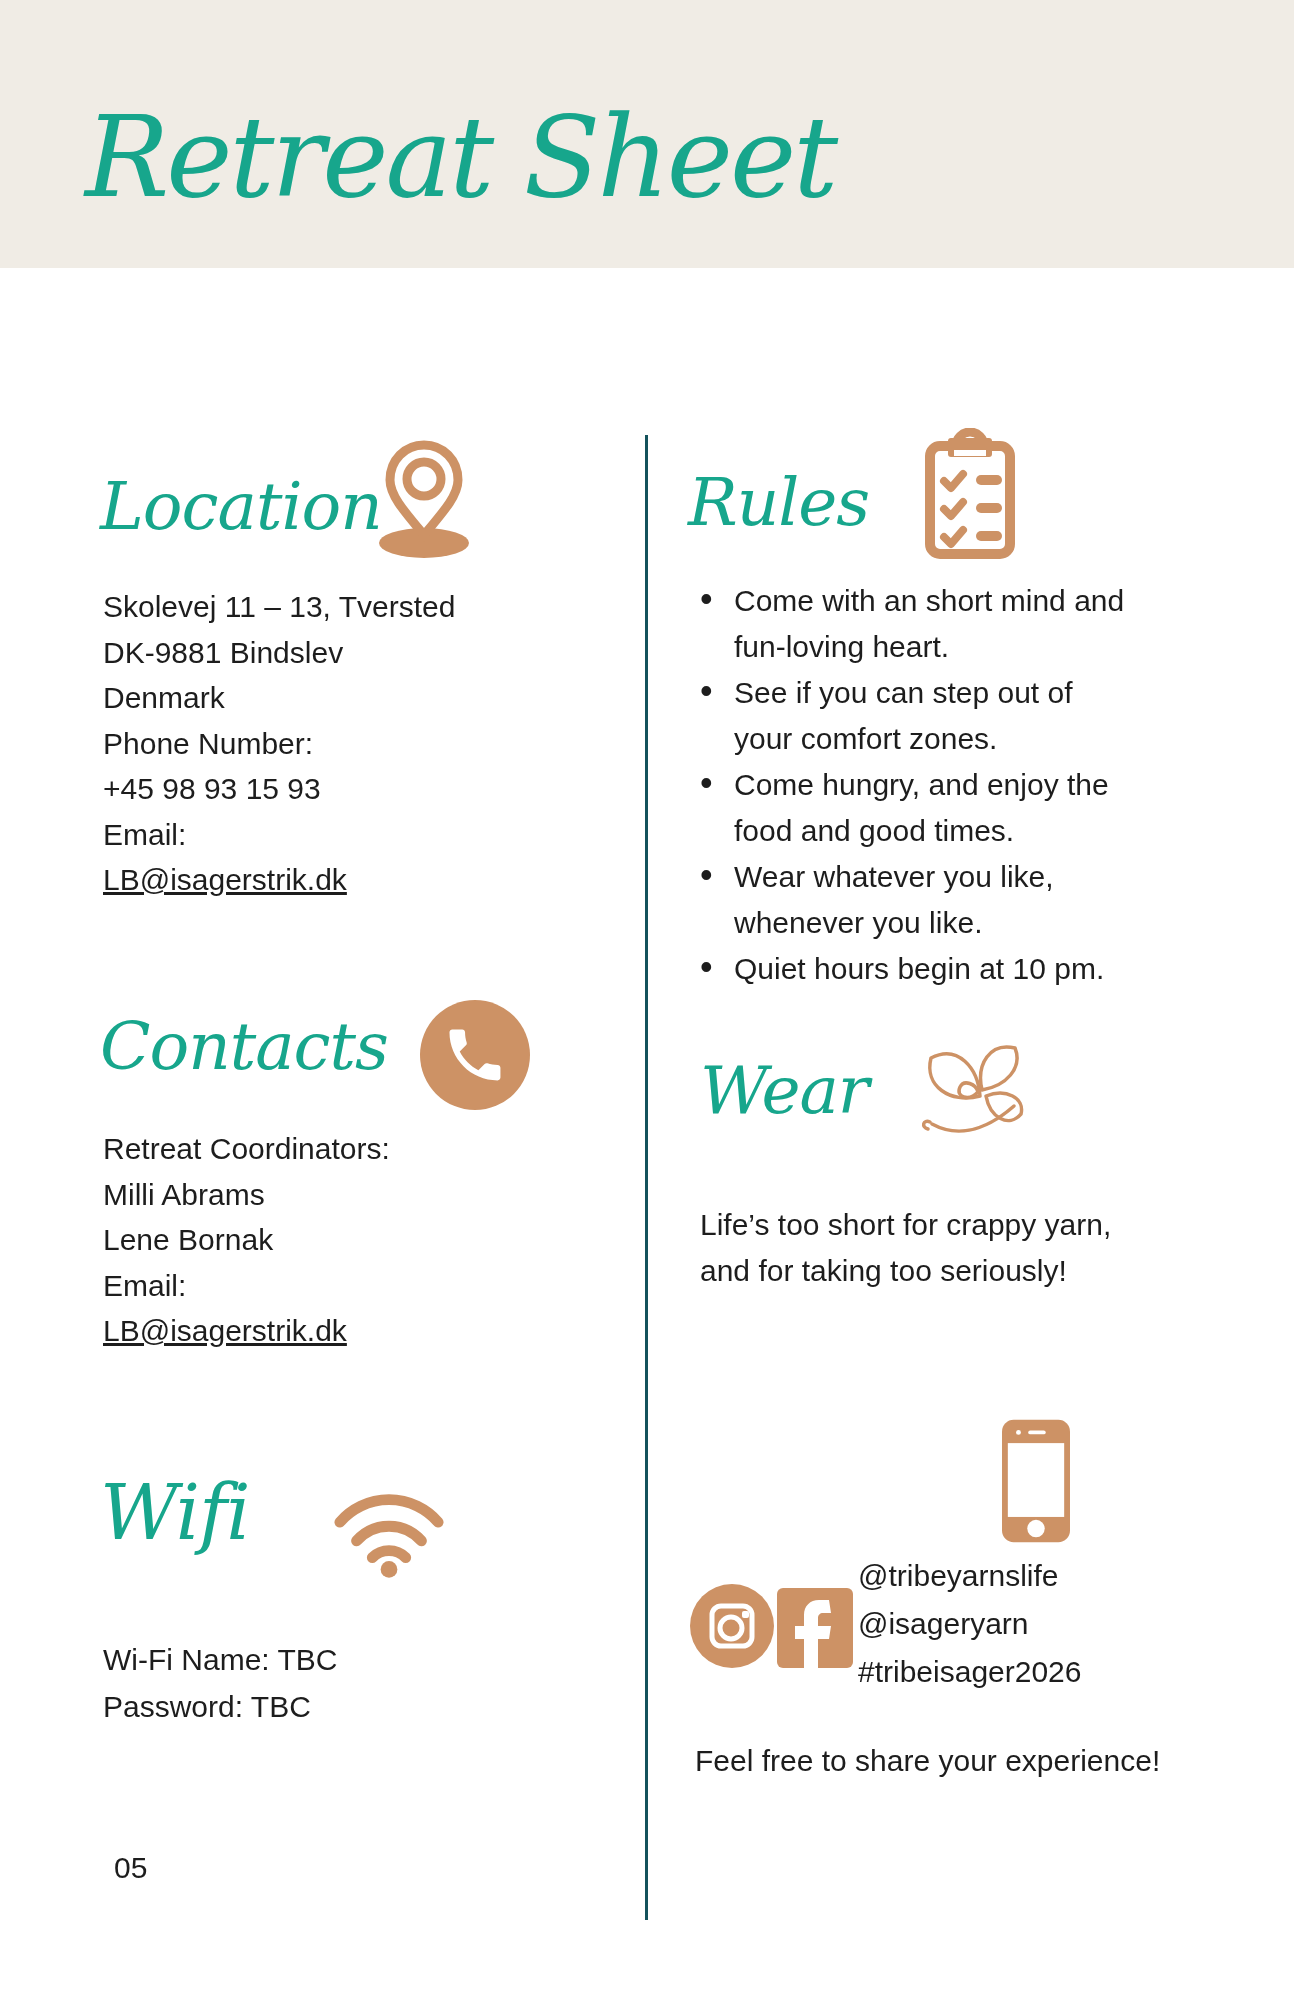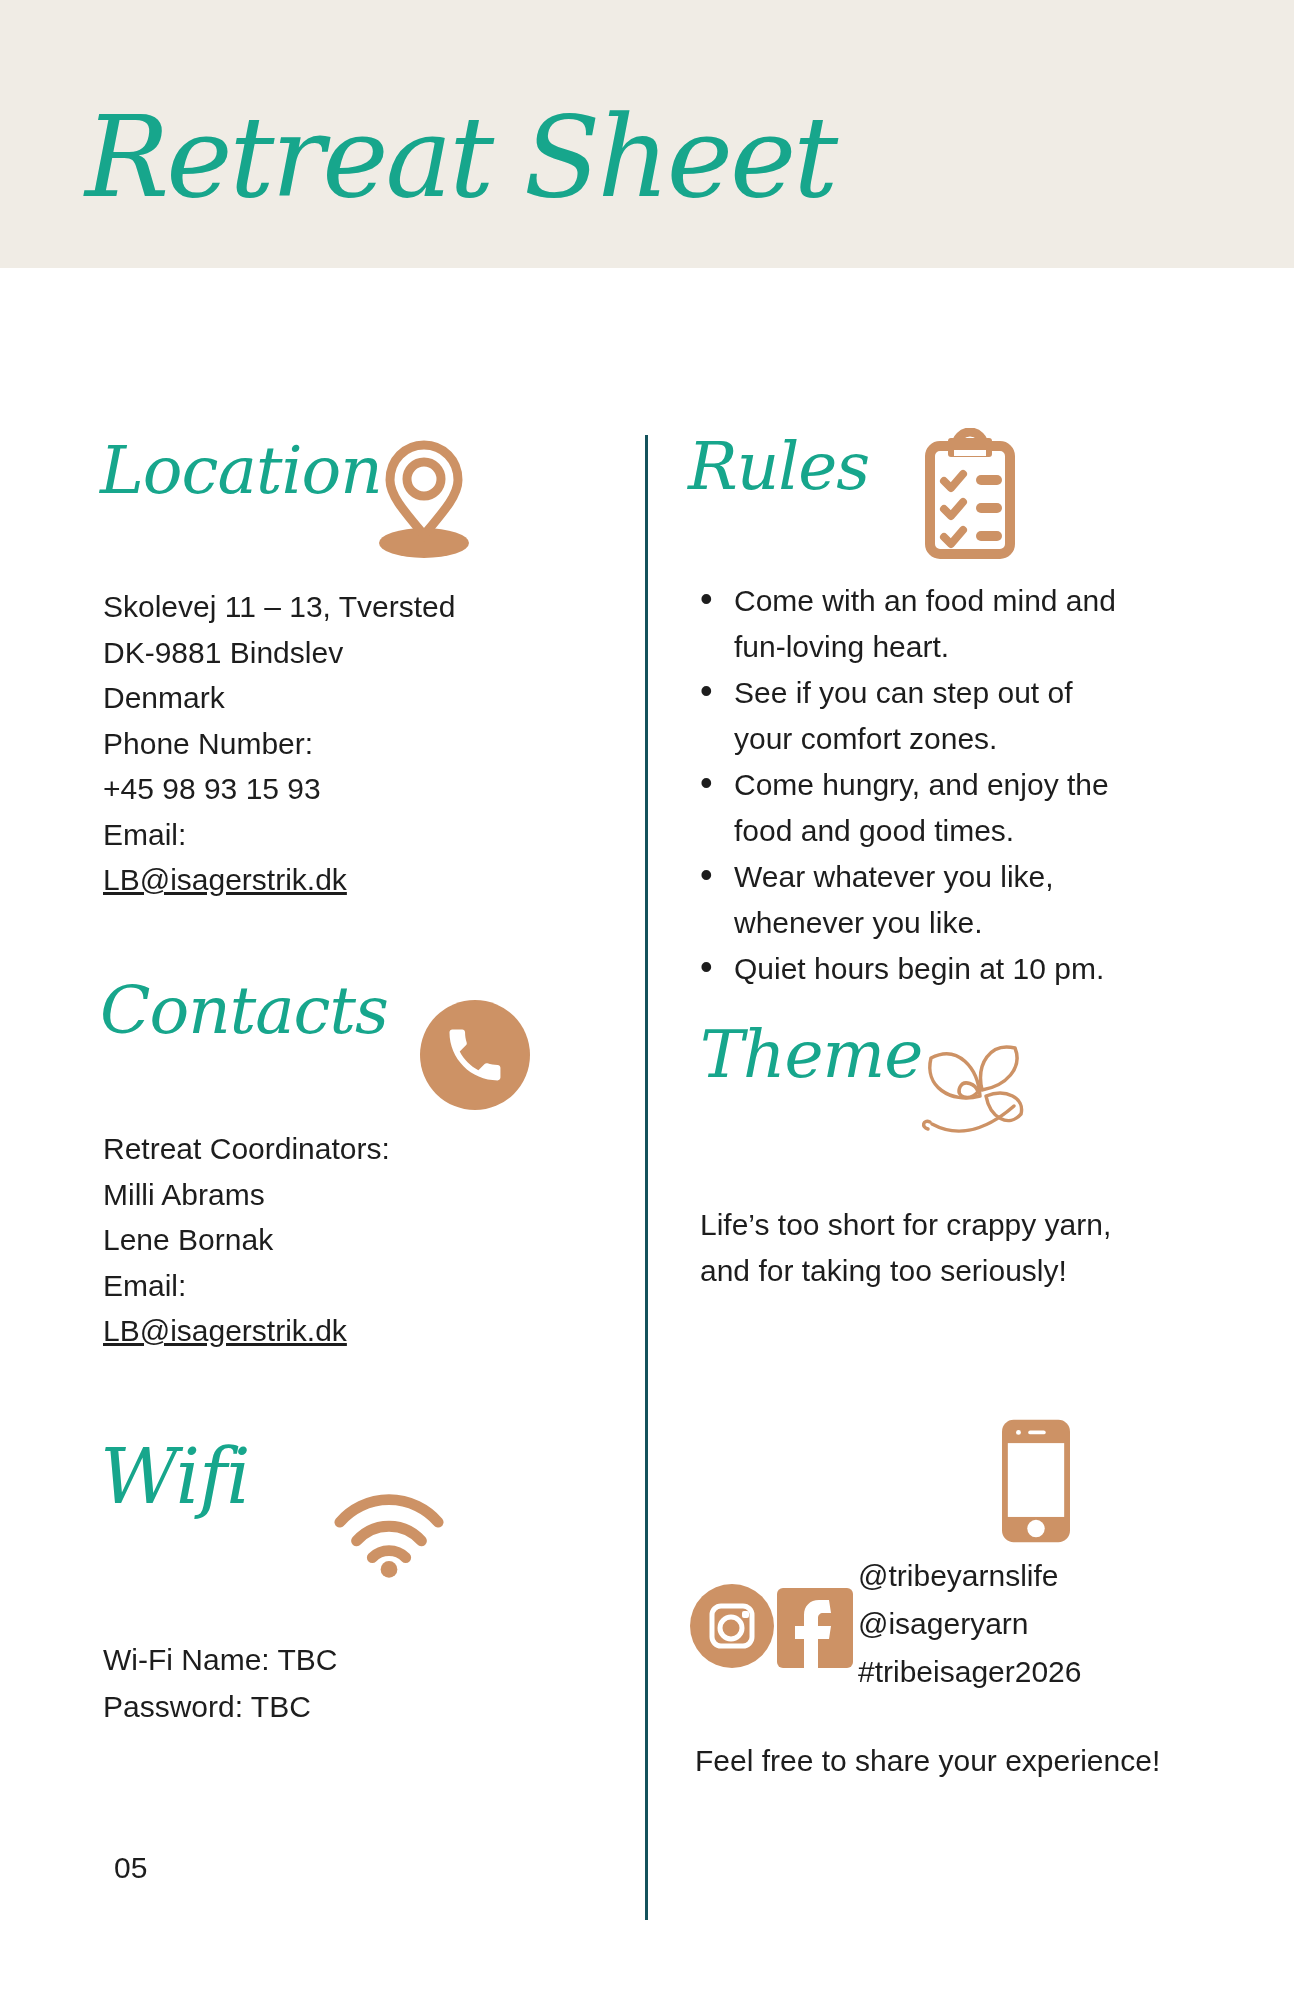--- a/index.html
+++ b/index.html
@@ -1,21 +1,21 @@
 <!DOCTYPE html>
 <html><head>
 <meta charset="utf-8">
 <style>
   html,body{margin:0;padding:0;background:#ffffff;}
   body{width:1294px;height:2000px;font-family:"Liberation Sans",sans-serif;}
   .page{position:relative;width:1294px;height:2000px;background:#ffffff;overflow:hidden;padding-left:16px;}
   .band{position:absolute;left:0;top:0;width:1294px;height:268px;background:#f0ece5;}
   .script{font-family:"DejaVu Serif",serif;font-style:italic;font-weight:normal;color:#17a68c;margin:0;white-space:nowrap;}
   .title{position:absolute;left:85px;top:92px;font-size:112px;letter-spacing:-3px;}
-  h2.script{font-size:66px;position:absolute;letter-spacing:-1px;}
+  h2.script{font-size:66px;position:absolute;letter-spacing:-1px;margin-top:36px;}
   .divider{position:absolute;left:645px;top:435px;width:3px;height:1485px;background:#14525c;}
   .tblock{position:absolute;font-size:30px;line-height:45.5px;color:#1d1d1d;}
   .tblock .line{white-space:nowrap;}
   a.email{color:#1d1d1d;text-decoration:underline;cursor:pointer;}
   .icon{position:absolute;}
   ul.rules{list-style:none;margin:0;padding:0;position:absolute;left:690px;top:578px;width:585px;}
   ul.rules li{position:relative;padding-left:44px;font-size:30px;line-height:46px;color:#1d1d1d;white-space:pre-line;}
   ul.rules li::before{content:"\2022";position:absolute;left:10px;top:-2px;font-size:36px;color:#1d1d1d;}
   .theme-text{position:absolute;left:700px;top:1202px;font-size:30px;line-height:46px;color:#1d1d1d;white-space:pre-line;margin:0;}
   .handles{position:absolute;left:858px;top:1552px;font-size:30px;line-height:48px;color:#1d1d1d;}
@@ -98,32 +98,32 @@
       <path d="M20 109 l7 7 l12 -14"></path>
     </g>
     <g fill="#cd9265">
       <rect x="52" y="47" width="26" height="10" rx="5"></rect>
       <rect x="52" y="75" width="26" height="10" rx="5"></rect>
       <rect x="52" y="103" width="26" height="10" rx="5"></rect>
     </g>
   </svg>
 
   <ul class="rules">
-    <li>Come with an food mind and
+    <li>Come with an short mind and
 fun-loving heart.</li>
     <li>See if you can step out of
 your comfort zones.</li>
     <li>Come hungry, and enjoy the
 food and good times.</li>
     <li>Wear whatever you like,
 whenever you like.</li>
     <li>Quiet hours begin at 10 pm.</li>
   </ul>
 
-  <h2 class="script" style="left:700px;top:1016px;">Theme</h2>
+  <h2 class="script" style="left:700px;top:1016px;">Wear</h2>
 
   <svg class="icon" style="left:916px;top:1030px;" width="132" height="128" viewBox="0 0 132 128">
     <g stroke="#cd9265" stroke-width="3.5" fill="none" stroke-linecap="round" stroke-linejoin="round">
       <path d="M64 66 C34 74 8 56 15 28 C42 14 62 38 64 66 Z"></path>
       <path d="M66 60 C60 34 74 12 99 18 C107 38 90 56 66 60 Z"></path>
       <path d="M70 66 C90 58 109 68 105 84 C93 98 74 88 70 66 Z"></path>
       <path d="M62 62 c-9 10 -23 5 -18 -5 c4 -8 16 -3 18 5"></path>
       <path d="M16 94 C38 106 66 104 98 76"></path>
       <path d="M14 92 c-7 -3 -9 5 -2 7"></path>
     </g>

